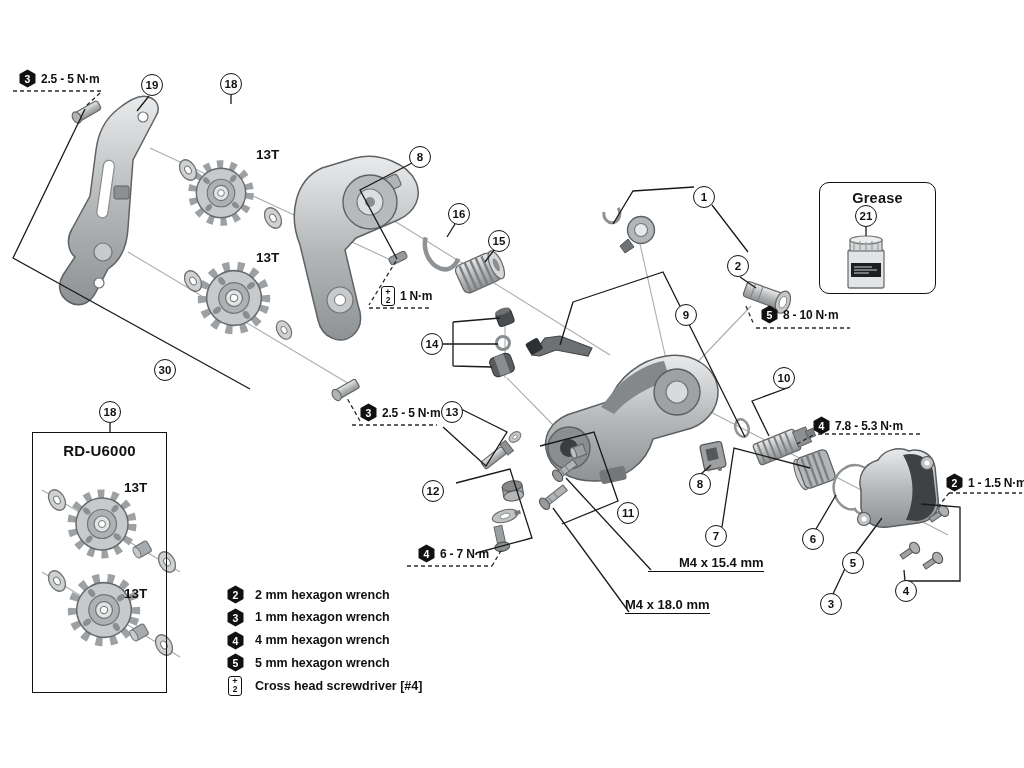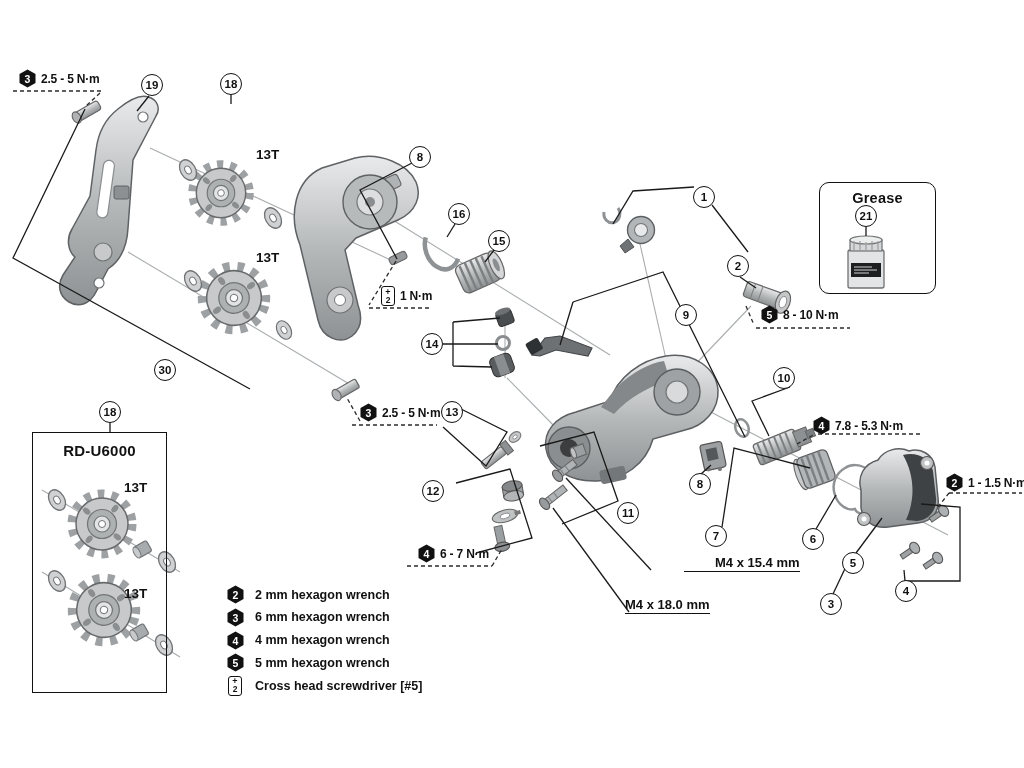--- a/index.html
+++ b/index.html
@@ -502,41 +502,41 @@
 </div>
 
 <div class="torque" style="left:946px;top:473px;">
   <svg class="hexsvg" width="17" height="19" viewBox="0 0 17 19">
     <polygon points="8.5,0.5 16.5,5 16.5,14 8.5,18.5 0.5,14 0.5,5" fill="#111"></polygon>
     <text x="8.5" y="13.5" text-anchor="middle" font-size="10.5" font-weight="bold" fill="#fff">2</text>
   </svg>
   <span class="txt">1 - 1.5 N·m</span>
 </div>
 
-<span class="msize" style="left:684px;top:555px;padding-left:31px;">M4 x 15.4 mm</span>
+<span class="msize" style="left:648px;top:555px;padding-left:31px;">M4 x 15.4 mm</span>
 <span class="msize" style="left:625px;top:597px;">M4 x 18.0 mm</span>
 
 <div class="legend">
   <div class="lrow">
     <span class="ic">
       <svg class="hexsvg" width="17" height="19" viewBox="0 0 17 19">
         <polygon points="8.5,0.5 16.5,5 16.5,14 8.5,18.5 0.5,14 0.5,5" fill="#111"></polygon>
         <text x="8.5" y="13.5" text-anchor="middle" font-size="10.5" font-weight="bold" fill="#fff">2</text>
       </svg>
     </span>
     <span class="lbl">2 mm hexagon wrench</span>
   </div>
   <div class="lrow">
     <span class="ic">
       <svg class="hexsvg" width="17" height="19" viewBox="0 0 17 19">
         <polygon points="8.5,0.5 16.5,5 16.5,14 8.5,18.5 0.5,14 0.5,5" fill="#111"></polygon>
         <text x="8.5" y="13.5" text-anchor="middle" font-size="10.5" font-weight="bold" fill="#fff">3</text>
       </svg>
     </span>
-    <span class="lbl">6 mm hexagon wrench</span>
+    <span class="lbl">1 mm hexagon wrench</span>
   </div>
   <div class="lrow">
     <span class="ic">
       <svg class="hexsvg" width="17" height="19" viewBox="0 0 17 19">
         <polygon points="8.5,0.5 16.5,5 16.5,14 8.5,18.5 0.5,14 0.5,5" fill="#111"></polygon>
         <text x="8.5" y="13.5" text-anchor="middle" font-size="10.5" font-weight="bold" fill="#fff">4</text>
       </svg>
     </span>
     <span class="lbl">4 mm hexagon wrench</span>
   </div>
@@ -549,17 +549,17 @@
     </span>
     <span class="lbl">5 mm hexagon wrench</span>
   </div>
   <div class="lrow">
     <span class="ic">
       <span class="sd-icon">
         <span class="sd-cross">+</span>
         <span class="sd-num">2</span>
       </span>
     </span>
-    <span class="lbl">Cross head screwdriver [#5]</span>
+    <span class="lbl">Cross head screwdriver [#4]</span>
   </div>
 </div>
 
 </div>
 
 </body></html>

